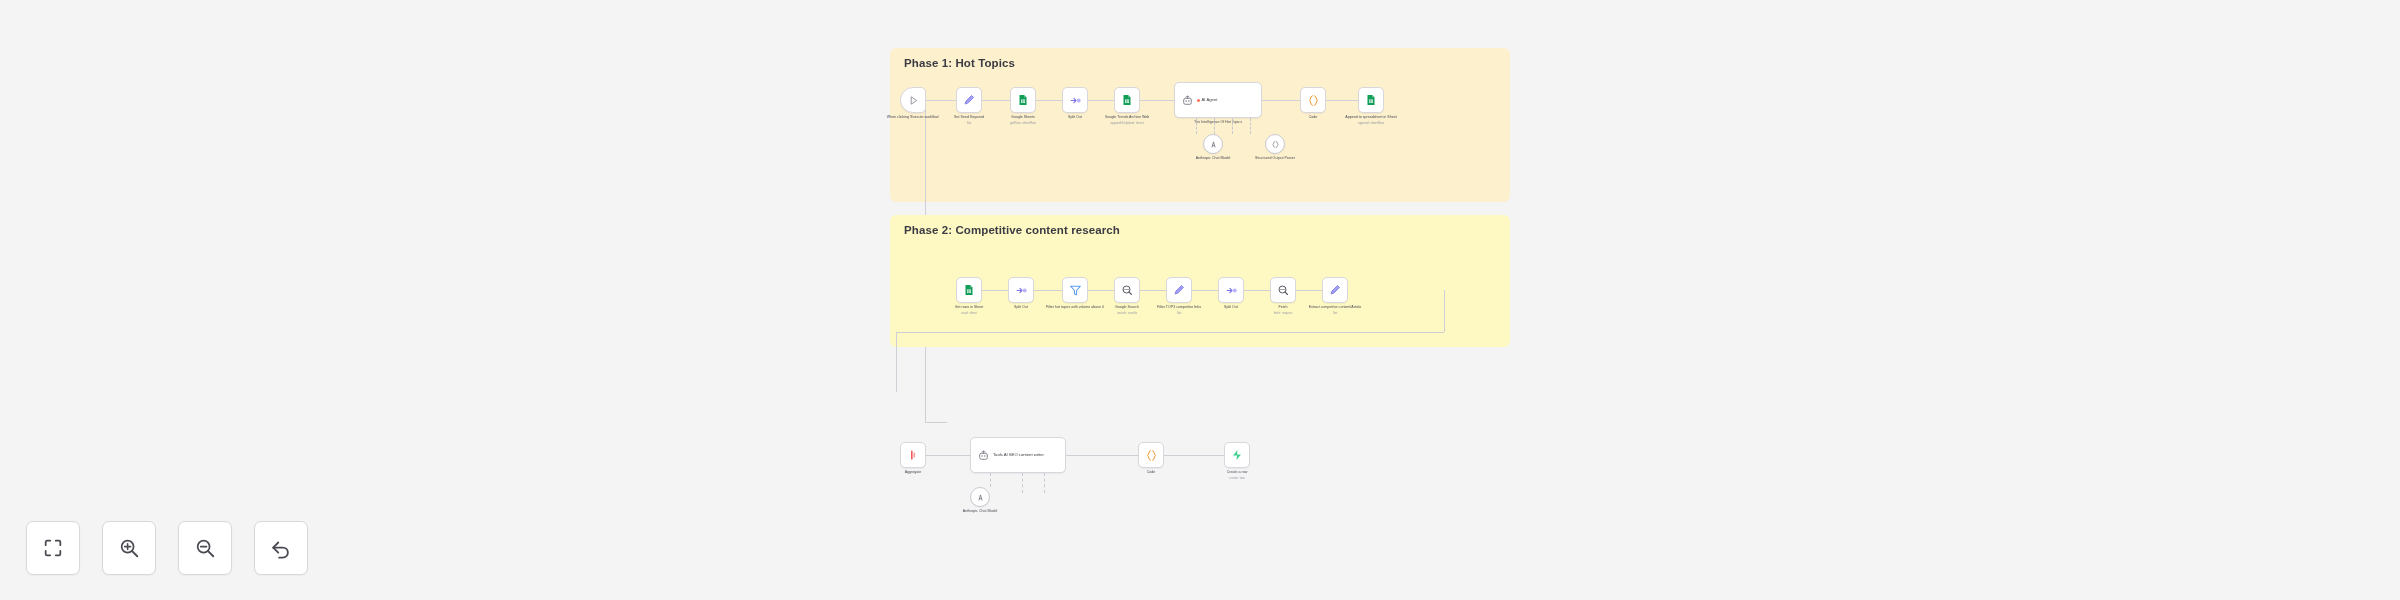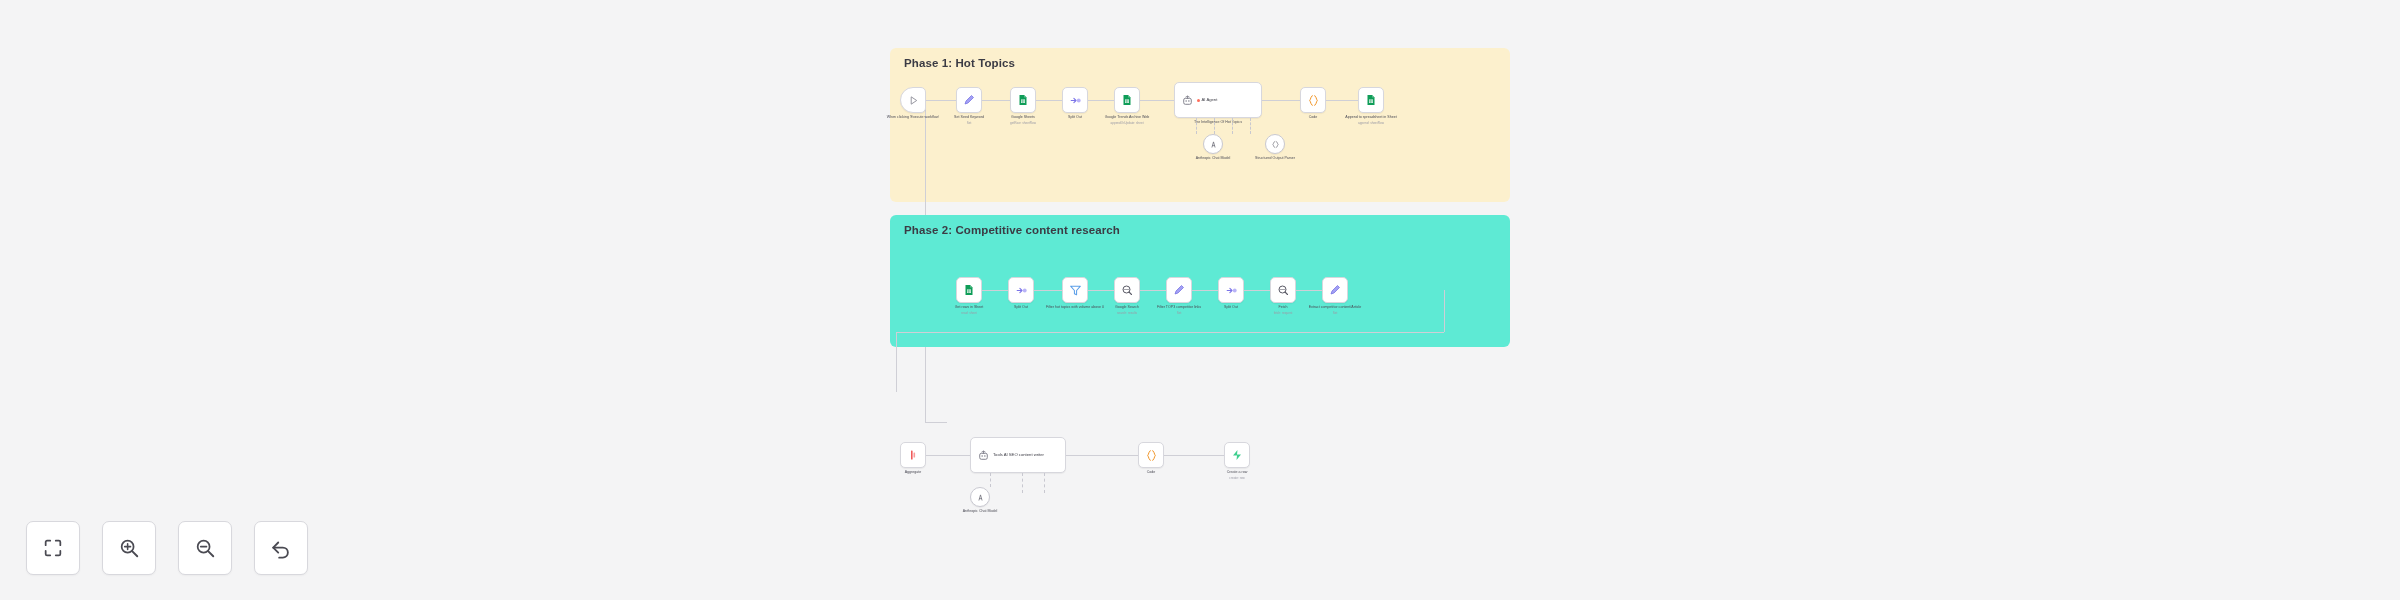--- a/index.html
+++ b/index.html
@@ -219,21 +219,21 @@
   <div class="node sq" style="left:1358px;top:87px;">
     <svg class="node-ico" width="12" height="12" viewBox="0 0 24 24">
       <path d="M5 2h9l5 5v15H5z" fill="#0f9d58"></path>
       <path d="M14 2l5 5h-5z" fill="#57bb8a"></path>
       <rect x="8" y="11" width="8" height="7" fill="#fff"></rect>
       <path d="M8 13.5h8M8 16h8M11.5 11v7" stroke="#0f9d58" stroke-width=".9"></path>
     </svg>
     <span class="node-label">Append to spreadsheet in Sheet<span class="node-sub">append: sheetRow</span></span>
   </div>
 
-  <div class="phase" style="left:890px;top:215px;width:620px;height:132px;background:#5eead4;">
+  <div class="phase" style="left:890px;top:215px;width:620px;height:132px;background:#fef9c3;">
     <div class="phase-title">Phase 2: Competitive content research</div>
   </div>
 
   <div class="conn h" style="left:982px;top:290px;width:26px;"></div>
   <div class="conn h" style="left:1034px;top:290px;width:28px;"></div>
   <div class="conn h" style="left:1088px;top:290px;width:26px;"></div>
   <div class="conn h" style="left:1140px;top:290px;width:26px;"></div>
   <div class="conn h" style="left:1192px;top:290px;width:26px;"></div>
   <div class="conn h" style="left:1244px;top:290px;width:26px;"></div>
   <div class="conn h" style="left:1296px;top:290px;width:26px;"></div>

